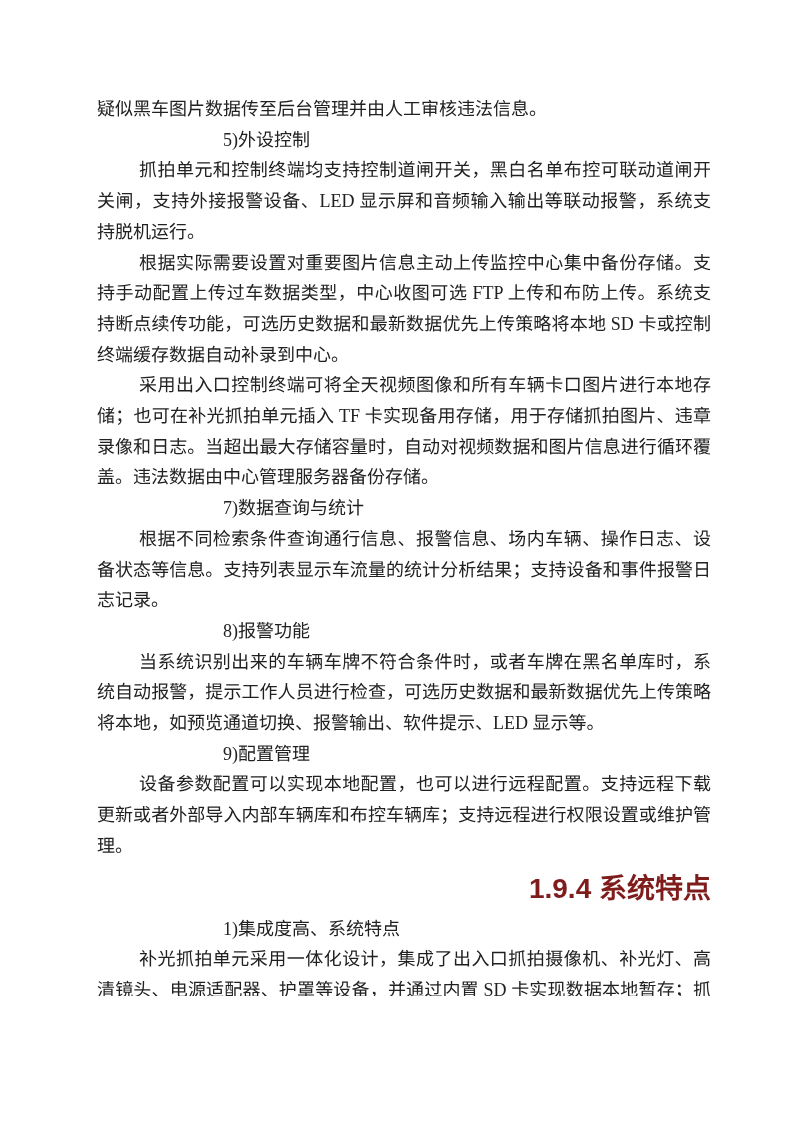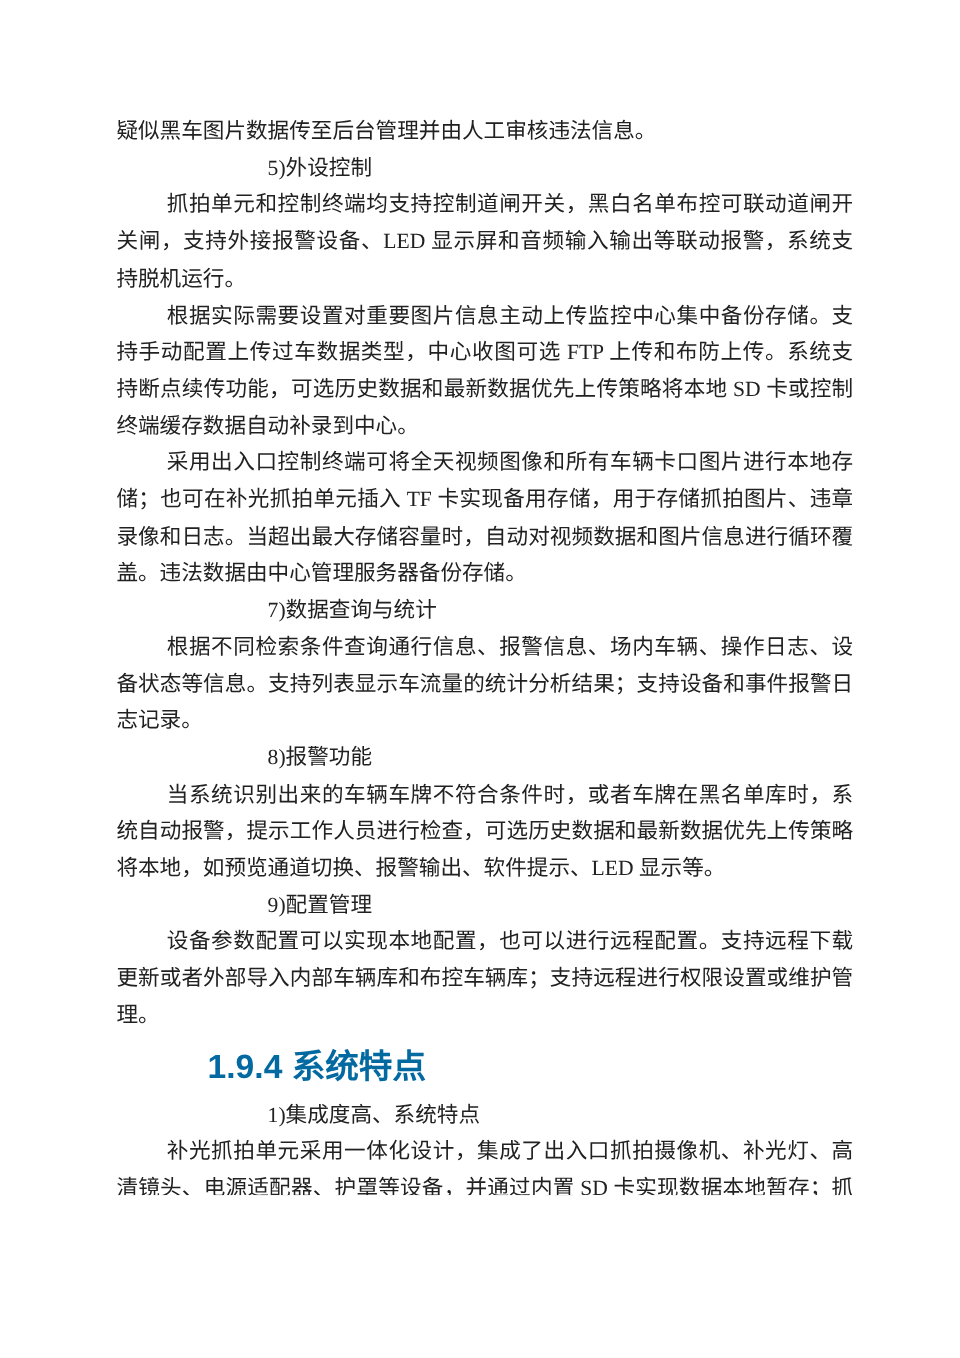--- a/index.html
+++ b/index.html
@@ -41,22 +41,22 @@
     display: inline-block;
     min-width: 27px;
   }
   .h2 {
     font-family: "Liberation Sans", "DejaVu Sans", sans-serif;
     font-weight: bold;
     font-size: 28px;
     line-height: 42px;
     margin: 6px 0 4px 0;
     padding-left: 76px;
-    text-align: left;
-    color: #0369a1;
+    text-align: right;
+    color: #7f1d1d;
   }
   .watermark {
     position: absolute;
     right: 8px;
     top: 1100px;
     font-family: "Liberation Sans", "DejaVu Sans", sans-serif;
     font-size: 15px;
     line-height: 20px;
     color: #c9c9c9;
     letter-spacing: 0.5px;

